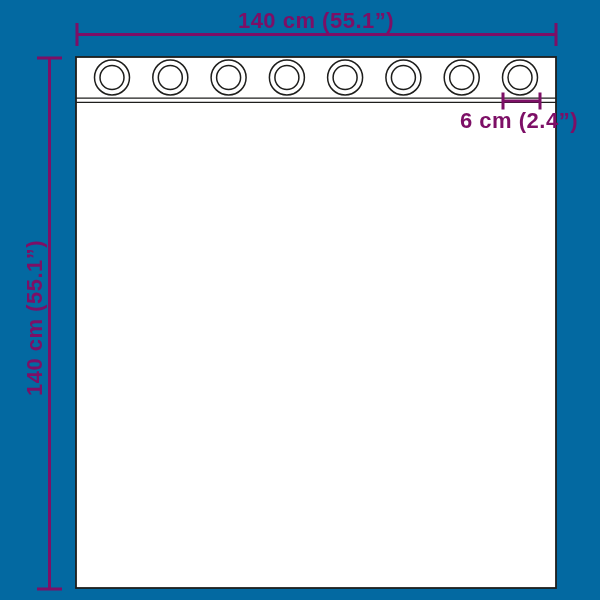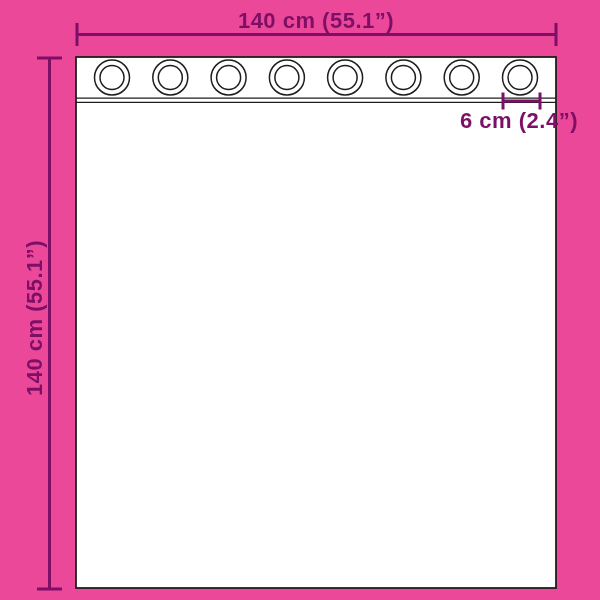--- a/index.html
+++ b/index.html
@@ -7,21 +7,21 @@
     padding: 0;
     width: 600px;
     height: 600px;
     background: #ffffff;
     overflow: hidden;
   }
   .stage {
     position: relative;
     width: 600px;
     height: 600px;
-    background: #ec4899;
+    background: #0369a1;
     text-decoration: underline;
   }
   svg {
     display: block;
   }
   .dim-text {
     font-family: "Liberation Sans", "DejaVu Sans", sans-serif;
     font-weight: bold;
     font-size: 22px;
     letter-spacing: 0.5px;

